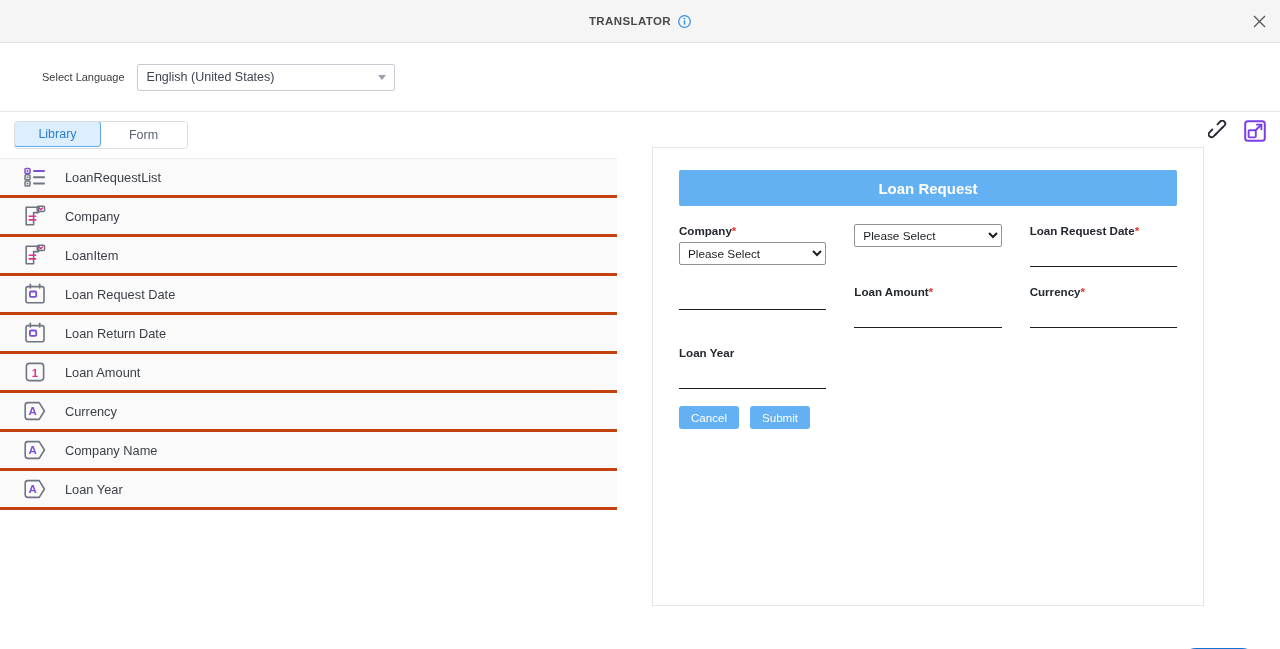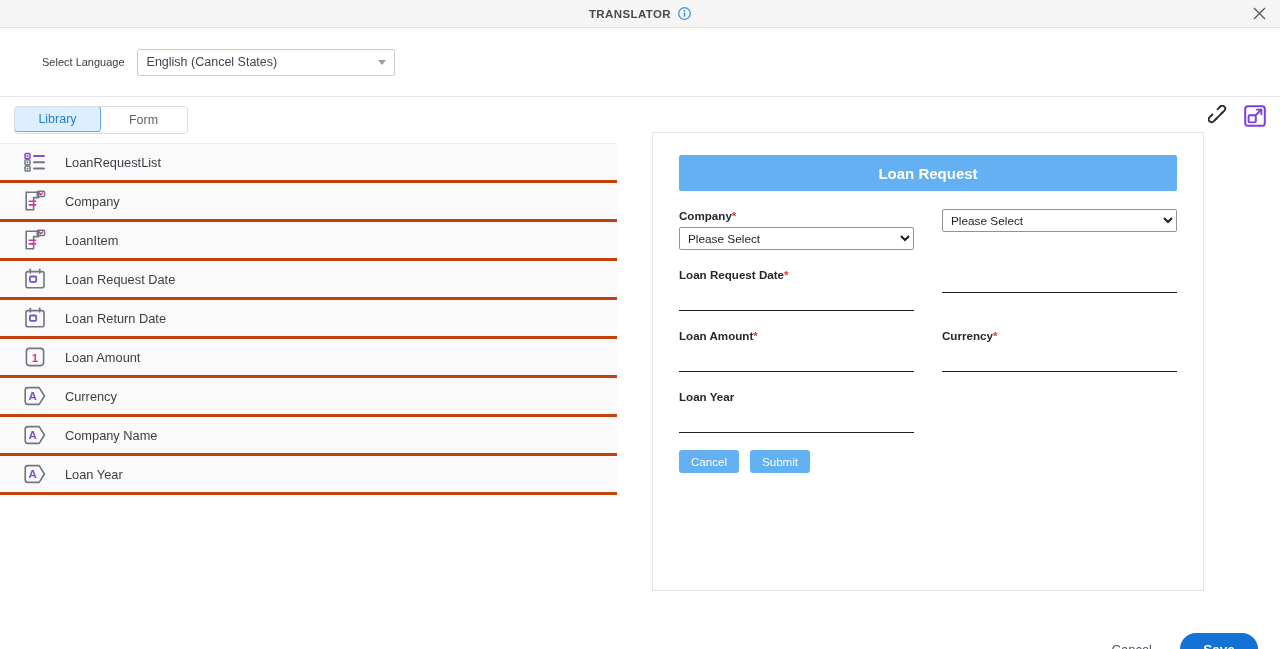--- a/index.html
+++ b/index.html
@@ -7,21 +7,21 @@
     margin: 0; padding: 0;
     width: 1280px; height: 649px;
     background: #ffffff;
     font-family: "Liberation Sans", sans-serif;
     overflow: hidden;
   }
 
   
   .titlebar {
     position: relative;
-    height: 28px;
+    height: 43px;
     background: #f5f5f5;
     border-bottom: 1px solid #e2e2e2;
     display: flex;
     align-items: center;
     justify-content: center;
   }
   .titlebar-title {
     font-size: 11.5px;
     font-weight: bold;
     color: #4a4a4a;
@@ -179,21 +179,21 @@
     color: #fff;
     font-size: 15px;
     font-weight: bold;
     display: flex;
     align-items: center;
     justify-content: center;
     border-radius: 2px;
   }
   .form-grid {
     display: grid;
-    grid-template-columns: 1fr 1fr;
+    grid-template-columns: 1fr 1fr 1fr;
     column-gap: 28px;
   }
   .field { margin-top: 18px; }
   .field-label {
     font-size: 11.6px;
     color: #23282f;
     font-weight: bold;
     margin-bottom: 5px;
     white-space: nowrap;
   }
@@ -286,21 +286,21 @@
       <line x1="1" y1="1" x2="12" y2="12" stroke="#555" stroke-width="1.2"></line>
       <line x1="12" y1="1" x2="1" y2="12" stroke="#555" stroke-width="1.2"></line>
     </svg>
   </div>
 </div>
 
 <div class="selector-row">
   <div class="sel-group">
     <span class="sel-label">Select Language</span>
     <div class="sel-box">
-      <span class="sel-value">English (Cancel States)</span>
+      <span class="sel-value">English (United States)</span>
       <span class="sel-caret"></span>
     </div>
   </div>
   <div class="spacer-gap"></div>
 </div>
 
 <div class="body-wrap">
 
   <div class="left-pane">
     <div class="tabs">

